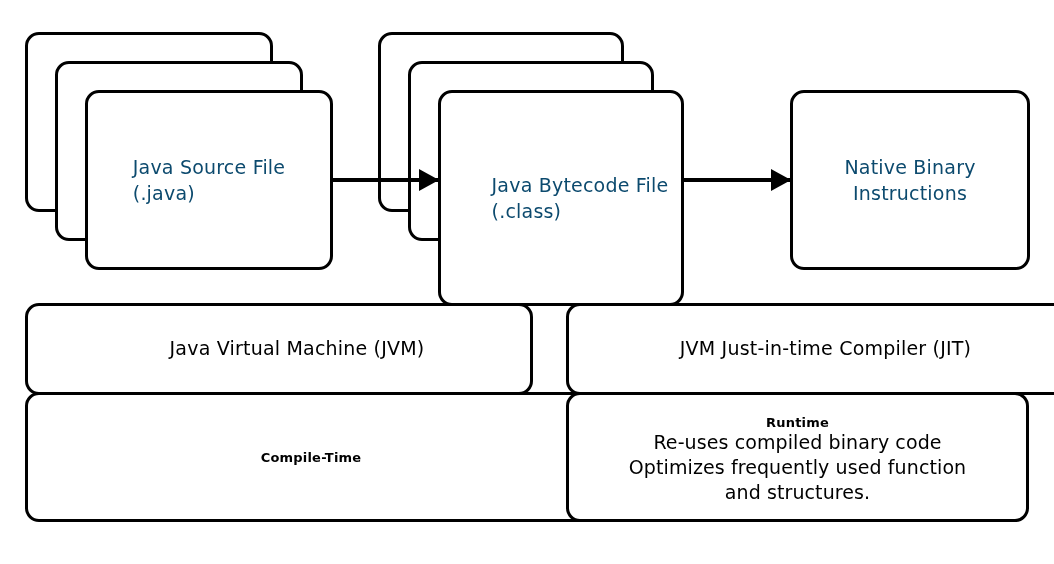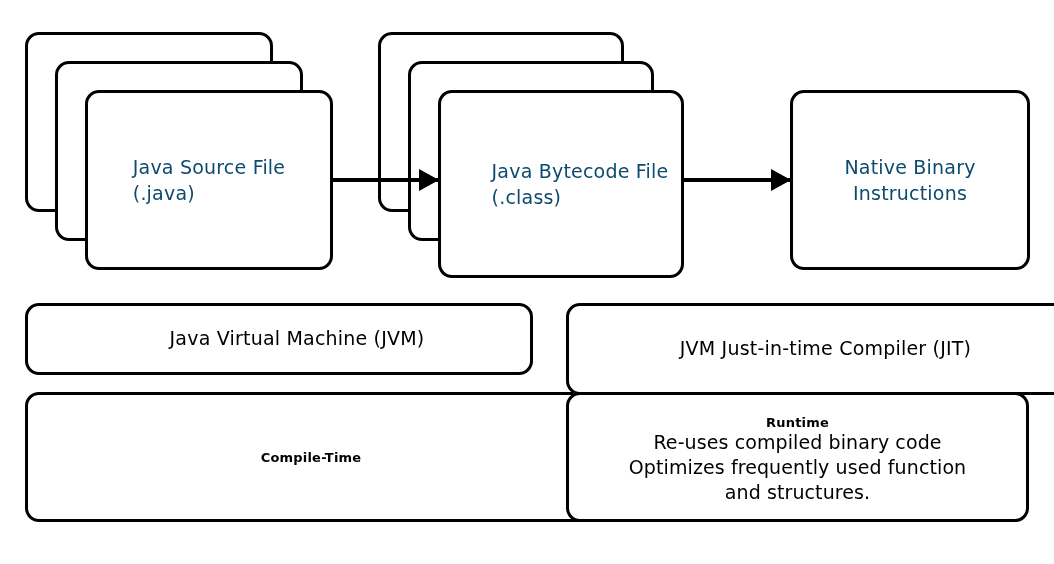--- a/index.html
+++ b/index.html
@@ -124,34 +124,34 @@
       <span class="card-label">Java Source File
 (.java)</span>
     </div>
   </div>
 
   <div class="arrow" style="left:333px; top:178px; width:105px;"></div>
 
   <div class="stack" style="left:378px; top:32px; width:306px; height:238px;">
     <div class="card back-2" style="width:246px; height:180px;"></div>
     <div class="card back-1" style="width:246px; height:180px;"></div>
-    <div class="card front" style="width:246px; height:188px;padding-left:38px;">
+    <div class="card front" style="width:246px; height:216px;padding-left:38px;">
       <span class="card-label">Java Bytecode File
 (.class)</span>
     </div>
   </div>
 
   <div class="arrow" style="left:684px; top:178px; width:106px;"></div>
 
   <div class="node" style="left:790px; top:90px; width:240px; height:180px;">
     <span class="node-label">Native Binary
 Instructions</span>
   </div>
 
-  <div class="node panel-top" style="left:25px; top:303px; width:508px; height:72px;padding-left:36px;">
+  <div class="node panel-top" style="left:25px; top:303px; width:508px; height:92px;padding-left:36px;">
     <span class="panel-label">Java Virtual Machine (JVM)</span>
   </div>
 
   <div class="node panel-bottom" style="left:25px; top:392px; width:572px; height:130px;">
     <span class="panel-strong">Compile-Time</span>
   </div>
 
   <div class="node panel-top" style="left:566px; top:303px; width:519px; height:92px;">
     <span class="panel-label">JVM Just-in-time Compiler (JIT)</span>
   </div>

